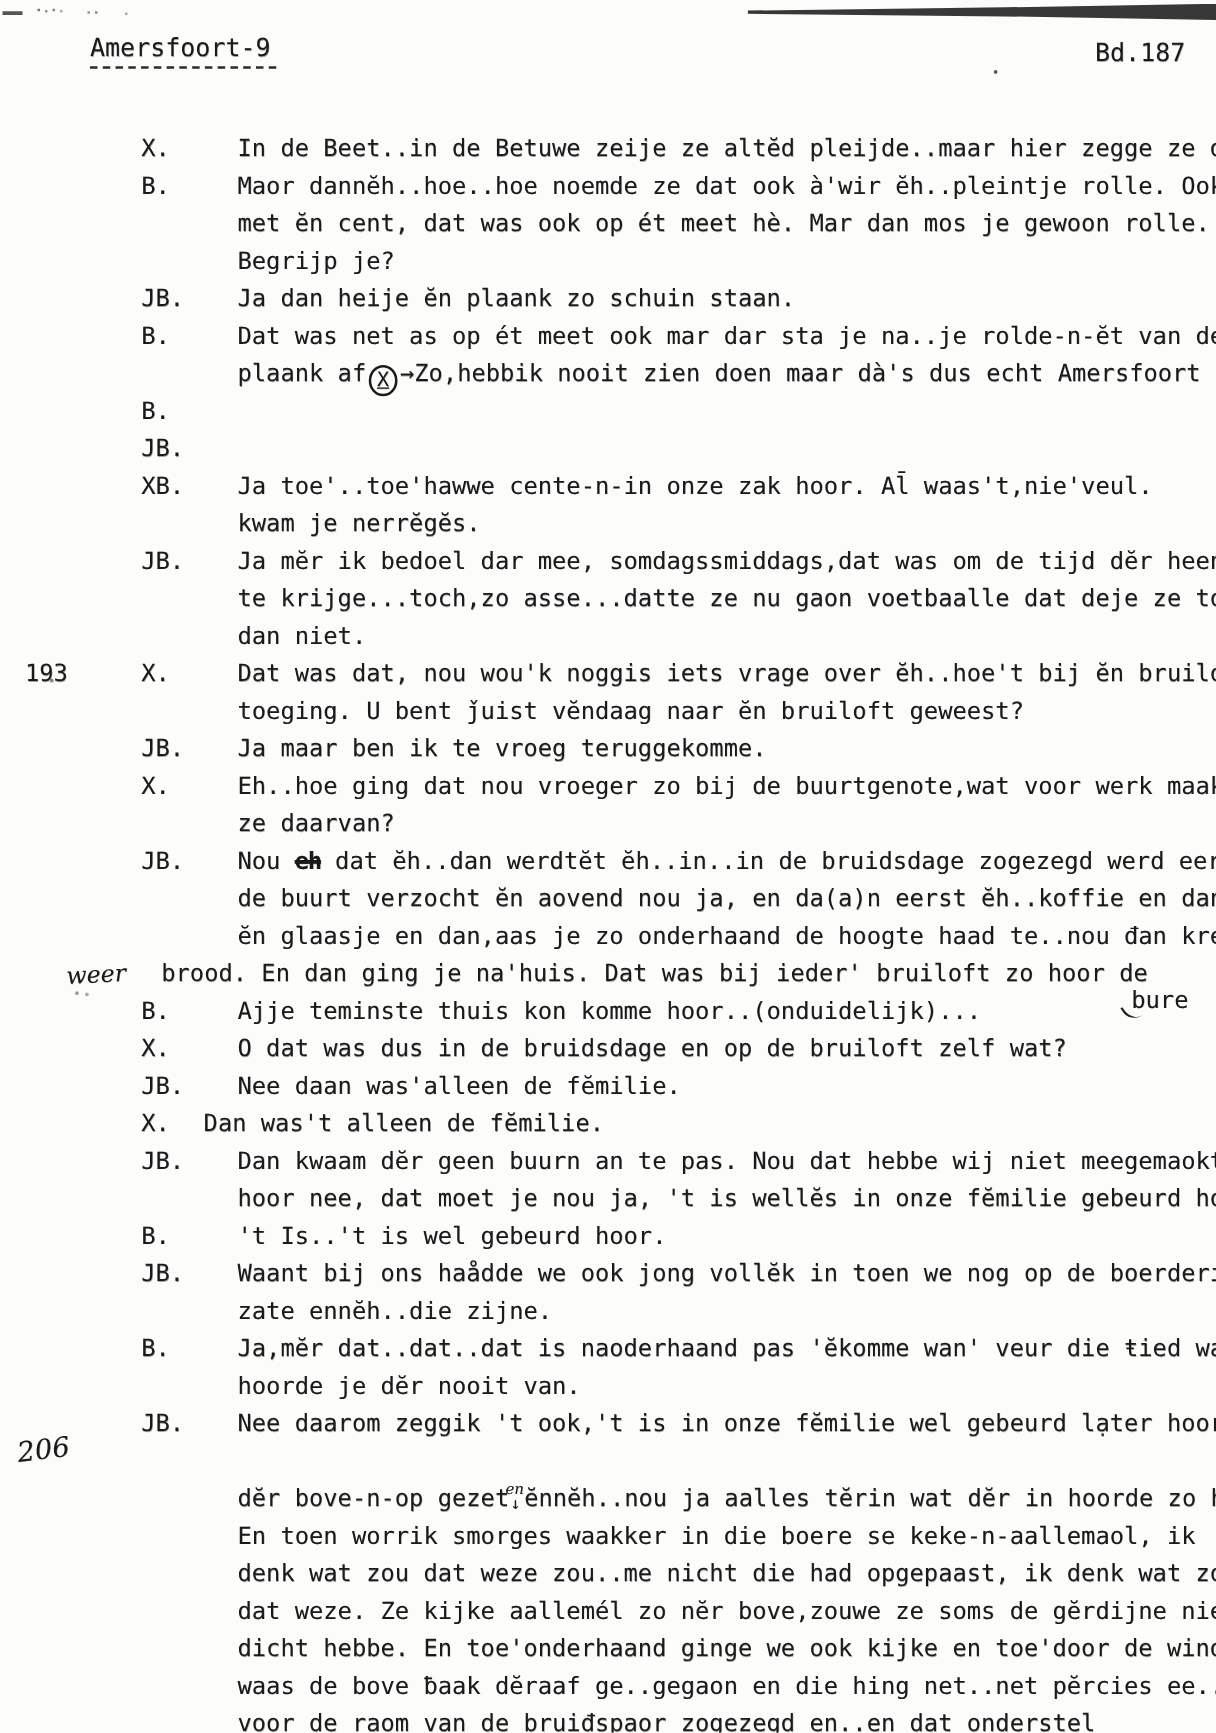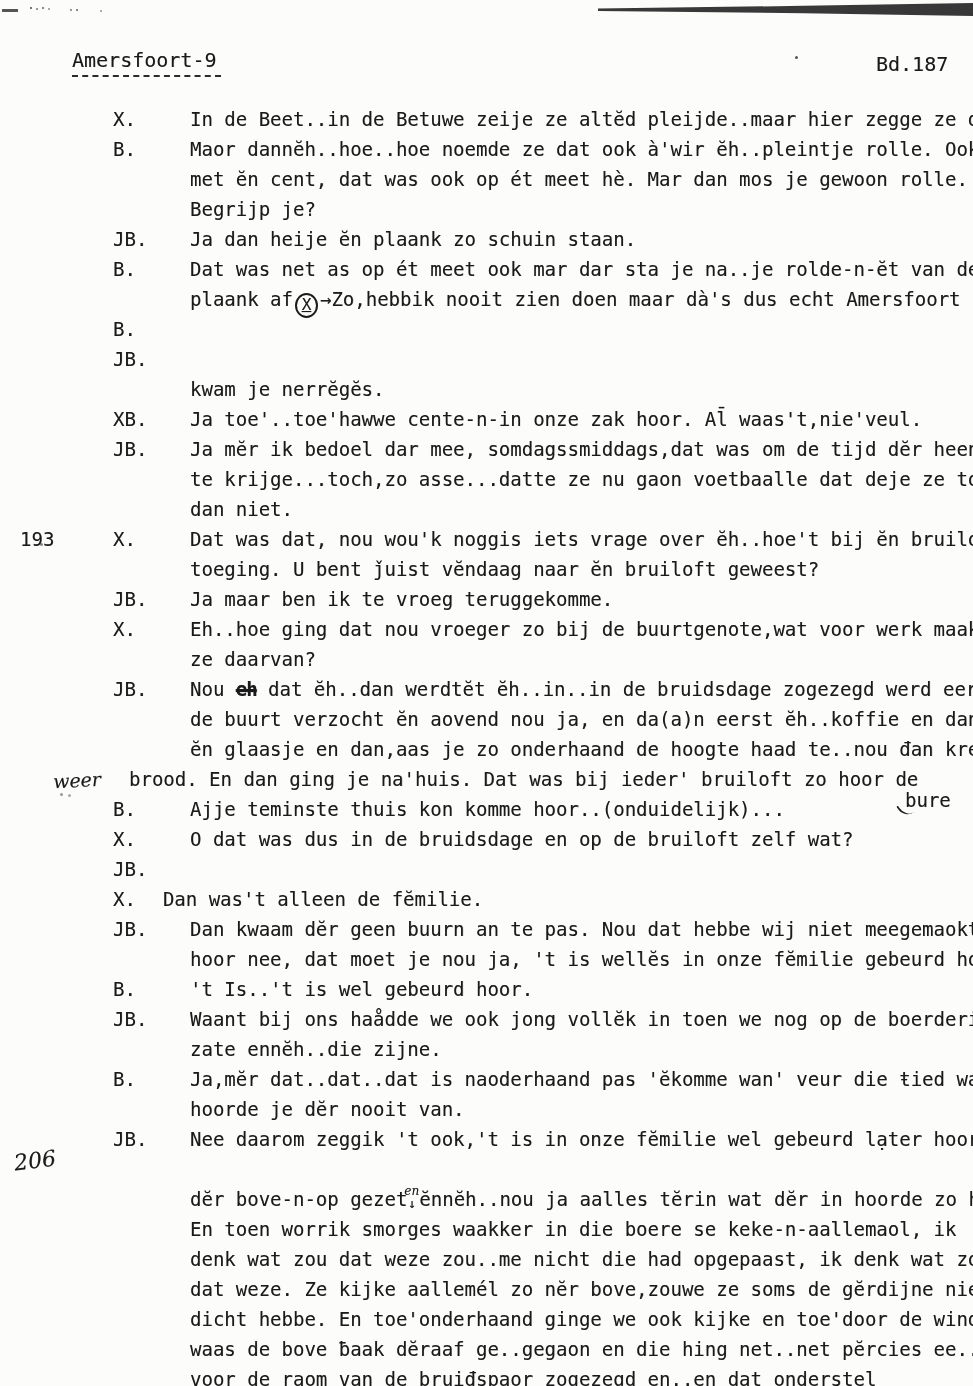--- a/index.html
+++ b/index.html
@@ -5,21 +5,21 @@
   html,body{margin:0;padding:0;}
   body{
     width:973px;height:1386px;overflow:hidden;position:relative;
     background:#fcfcfb;
     font-family:"DejaVu Sans Mono", monospace;
     color:#1a1a1a;
   }
   .ink{ text-shadow:0.3px 0.3px 0 rgba(0,0,0,0.35); }
 
   
-  .header{position:absolute;top:48px;left:0;width:775px;height:30px;}
+  .header{position:absolute;top:26px;left:0;width:775px;height:30px;}
   .docid{
     position:absolute;left:72px;top:0;font-size:20px;
     border-bottom:2px dashed #2b2b2b;padding-bottom:3px;padding-right:4px;
     white-space:pre;
   }
   .pageref{position:absolute;left:876px;top:4px;font-size:20px;white-space:pre;}
 
   
   .dialogue{position:absolute;top:106px;left:0;width:973px;}
   .row{position:relative;height:30px;font-size:19px;line-height:26px;}
@@ -120,27 +120,27 @@
     <div class="row">
       <span class="text"><span>plaank af</span><span class="circled">X</span><span>→Zo,hebbik nooit zien doen maar dà's dus echt Amersfoort</span></span>
     </div>
     <div class="row">
       <span class="speaker">B.</span>
     </div>
     <div class="row">
       <span class="speaker">JB.</span>
     </div>
     <div class="row">
-      <span class="text">kwam je nerrĕgĕs.</span>
-    </div>
-    <div class="row">
       <span class="speaker">XB.</span>
       <span class="text">Ja toe'..toe'hawwe cente-n-in onze zak hoor. Al̄ waas't,nie'veul.</span>
     </div>
     <div class="row">
+      <span class="text">kwam je nerrĕgĕs.</span>
+    </div>
+    <div class="row">
       <span class="speaker">JB.</span>
       <span class="text">Ja mĕr ik bedoel dar mee, somdagssmiddags,dat was om de tijd dĕr heen</span>
     </div>
     <div class="row">
       <span class="text">te krijge...toch,zo asse...datte ze nu gaon voetbaalle dat deje ze toe'</span>
     </div>
     <div class="row">
       <span class="text">dan niet.</span>
     </div>
     <div class="row">
@@ -176,20 +176,21 @@
     <div class="row">
       <span class="speaker">B.</span>
       <span class="text">Ajje teminste thuis kon komme hoor..(onduidelijk)...</span>
     </div>
     <div class="row">
       <span class="speaker">X.</span>
       <span class="text">O dat was dus in de bruidsdage en op de bruiloft zelf wat?</span>
     </div>
     <div class="row">
       <span class="speaker">JB.</span>
+      <span class="text">Nee daan was'alleen de fĕmilie.</span>
     </div>
     <div class="row compact"><span class="speaker">X.</span><span class="text">Dan was't alleen de fĕmilie.</span></div>
     <div class="row">
       <span class="speaker">JB.</span>
       <span class="text">Dan kwaam dĕr geen buurn an te pas. Nou dat hebbe wij niet meegemaokt</span>
     </div>
     <div class="row">
       <span class="text">hoor nee, dat moet je nou ja, 't is wellĕs in onze fĕmilie gebeurd ho</span>
     </div>
     <div class="row">

